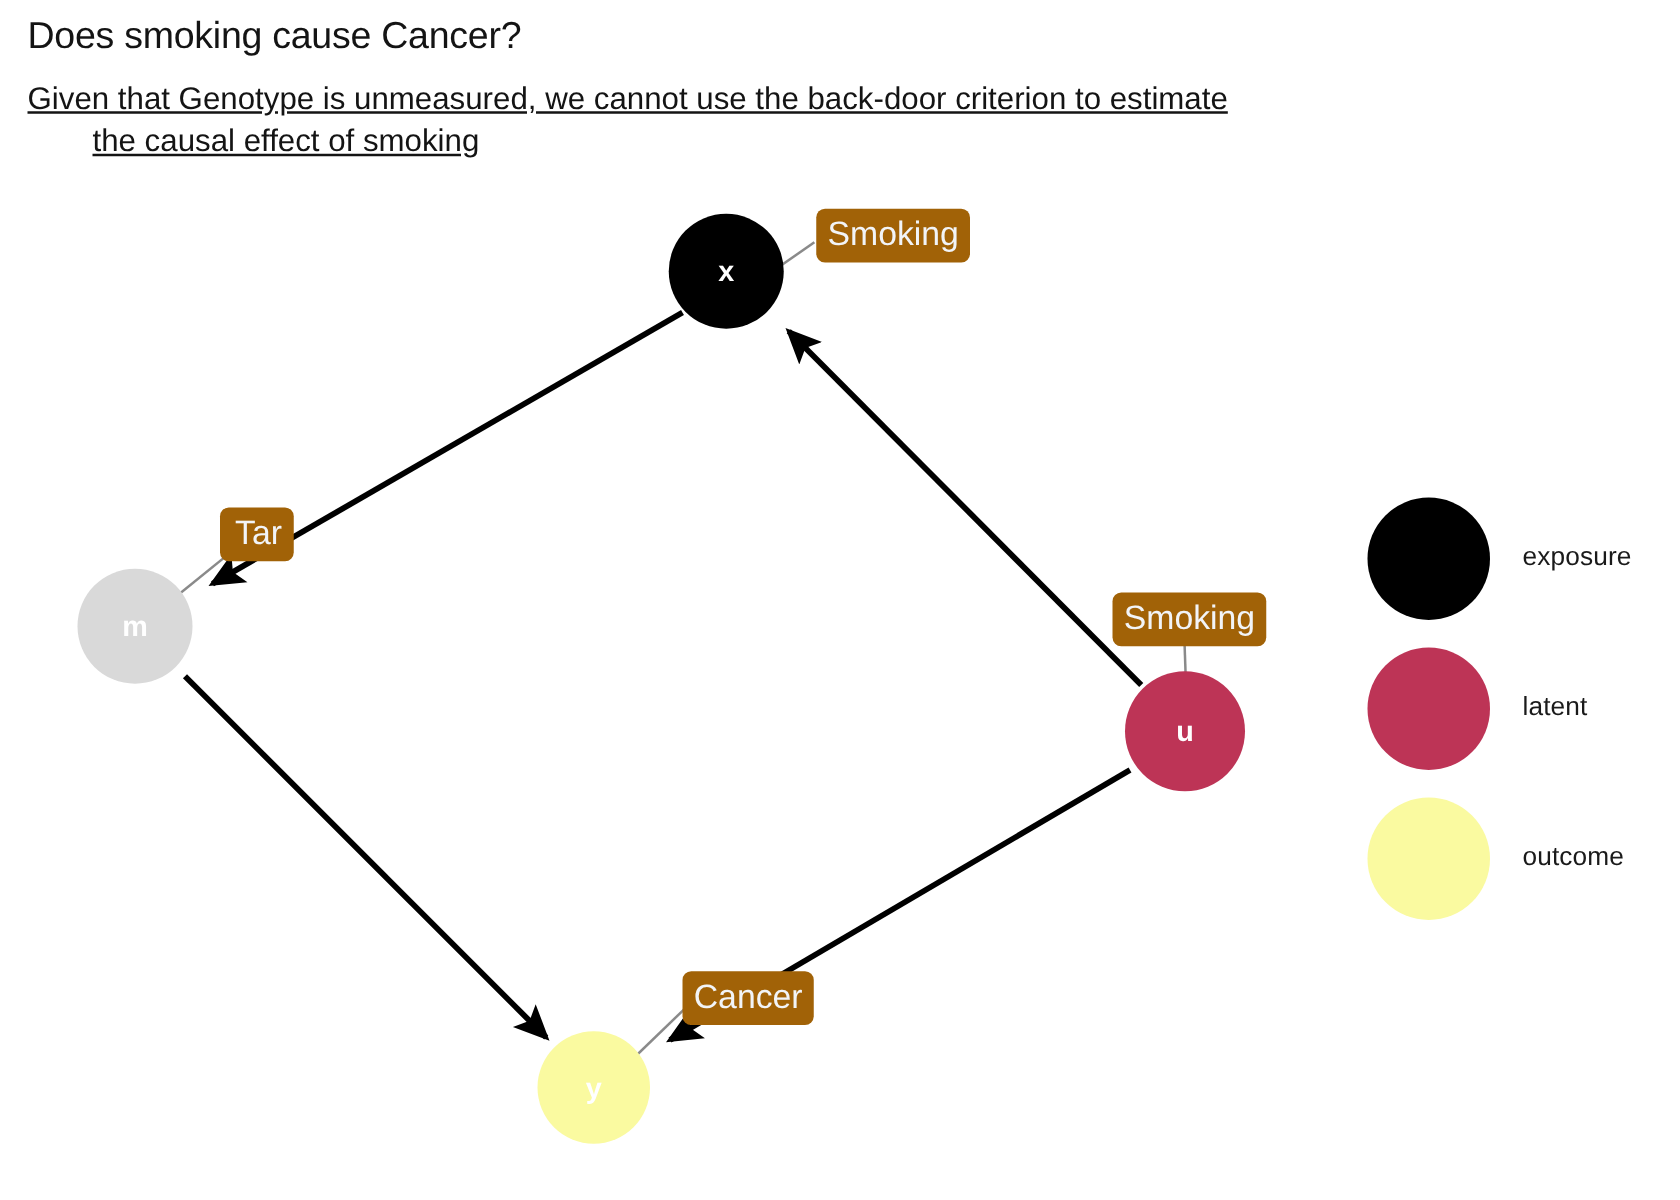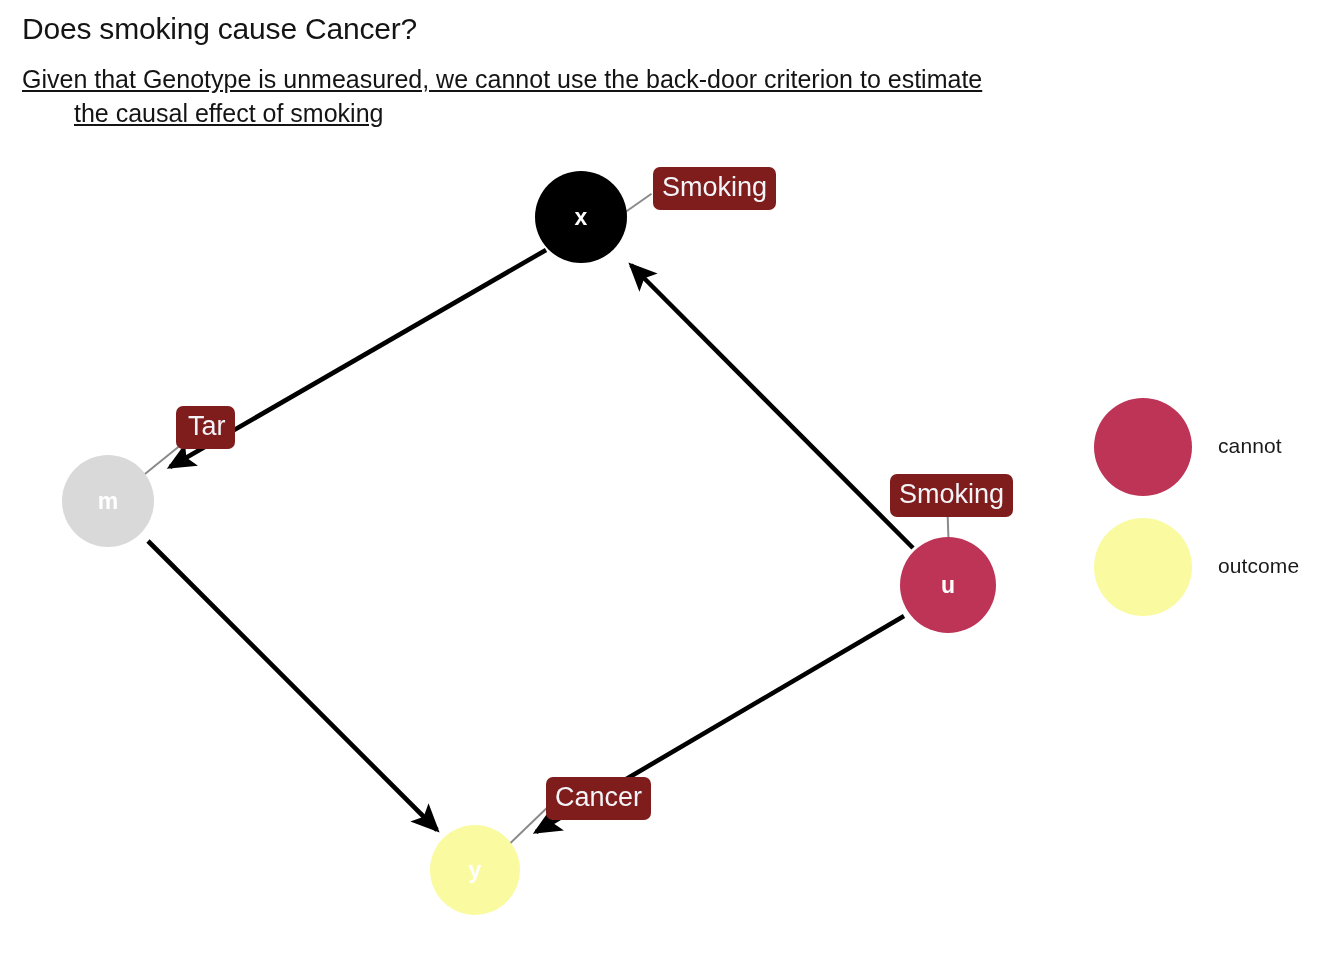--- a/index.html
+++ b/index.html
@@ -85,21 +85,21 @@
   .leader {
     position: absolute;
     background: #8a8a8a;
     transform-origin: 0 50%;
     height: 2px;
   }
 
   
   .tag {
     position: absolute;
-    background: #7f1d1d;
+    background: #a16207;
     color: #f2f4f7;
     border-radius: 7px;
     font-size: 27px;
     line-height: 1;
     padding: 7px 9px 9px 9px;
     white-space: nowrap;
     box-sizing: border-box;
   }
 
   
@@ -188,24 +188,28 @@
 
     <div class="tag" style="left:176px; top:406px;padding-left:12px;">Tar</div>
 
     <div class="tag" style="left:890px; top:474px;">Smoking</div>
 
     <div class="tag" style="left:546px; top:762px;margin-top:15px;">Cancer</div>
   </div>
 
   <div class="legend">
 
+    <div class="legend-item">
+      <span class="legend-swatch" style="background:#000000;"></span>
+      <span class="legend-label">exposure</span>
+    </div>
 
     <div class="legend-item">
       <span class="legend-swatch" style="background:#bd3456;"></span>
-      <span class="legend-label">cannot</span>
+      <span class="legend-label">latent</span>
     </div>
 
     <div class="legend-item">
       <span class="legend-swatch" style="background:#fafaa0;"></span>
       <span class="legend-label">outcome</span>
     </div>
 
   </div>
 
 </div>

